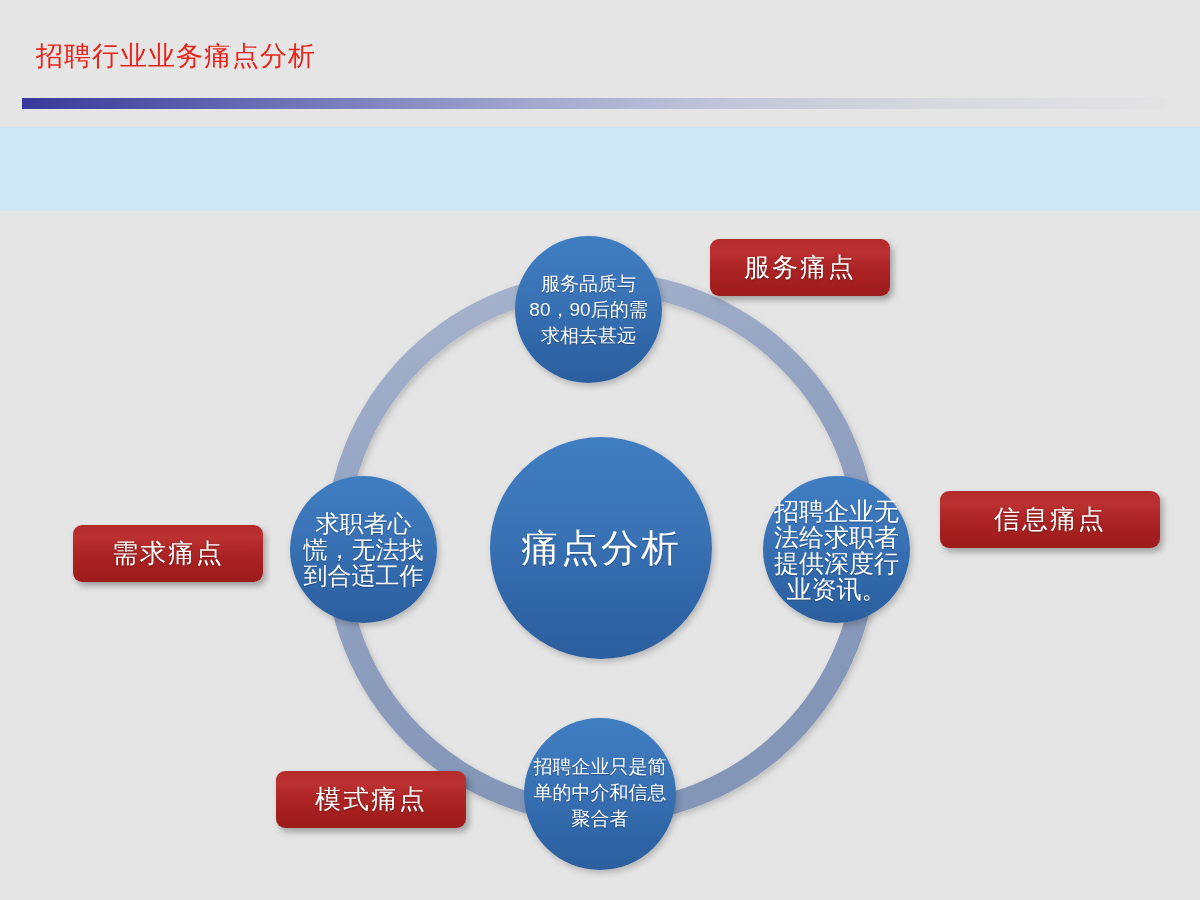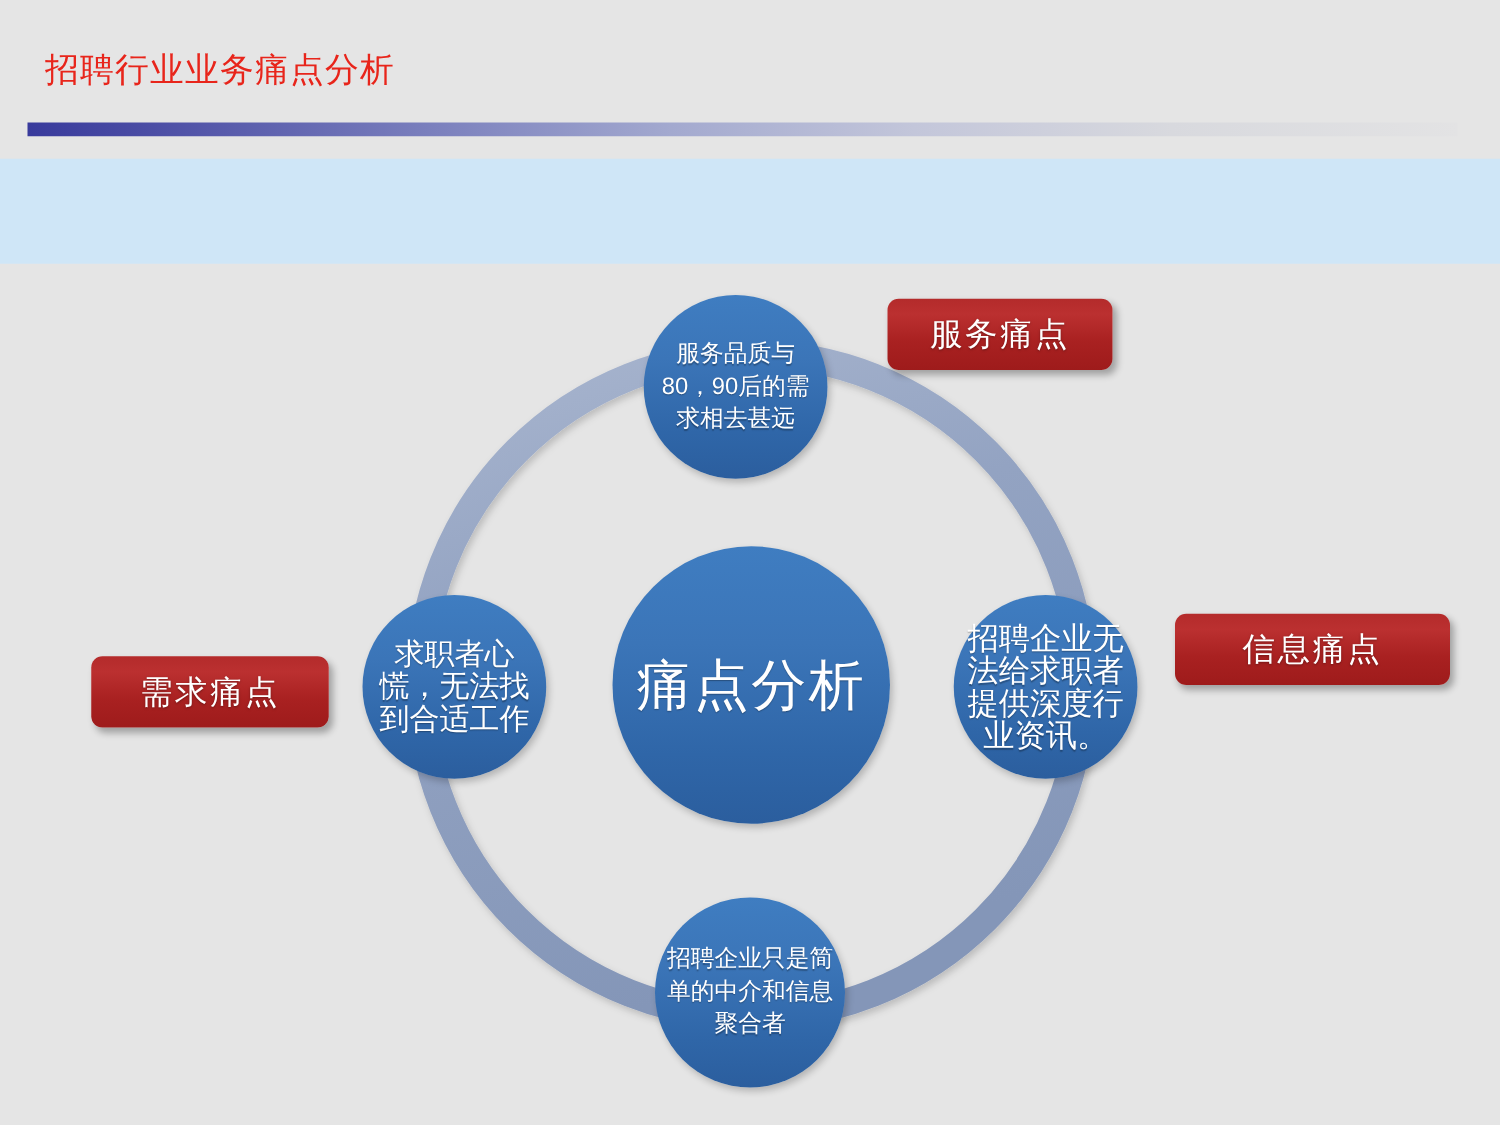--- a/index.html
+++ b/index.html
@@ -91,21 +91,21 @@
     justify-content: center;
     text-align: center;
     color: #ffffff;
     text-shadow: 0 1px 1px rgba(0,0,0,0.30);
   }
   .node-hub {
     left: 490px;
     top: 222px;
     width: 222px;
     height: 222px;
-    font-size: 44px;
+    font-size: 38px;
     letter-spacing: 2px;
   }
   .node-top {
     left: 515px;
     top: 21px;
     width: 147px;
     height: 147px;
     font-size: 19px;
     line-height: 26px;
   }
@@ -208,15 +208,18 @@
     </div>
 
     <div class="tag tag-demand">
       <span>需求痛点</span>
     </div>
 
     <div class="tag tag-info">
       <span>信息痛点</span>
     </div>
 
+    <div class="tag tag-mode">
+      <span>模式痛点</span>
+    </div>
 
   </div>
 </div>
 
 </body></html>

